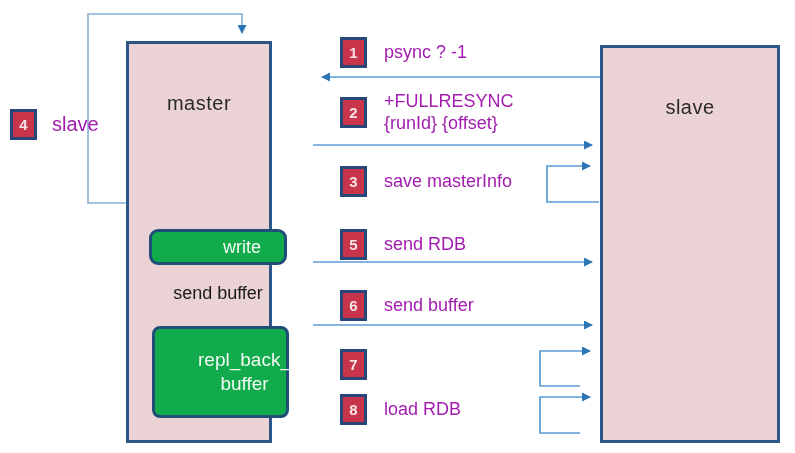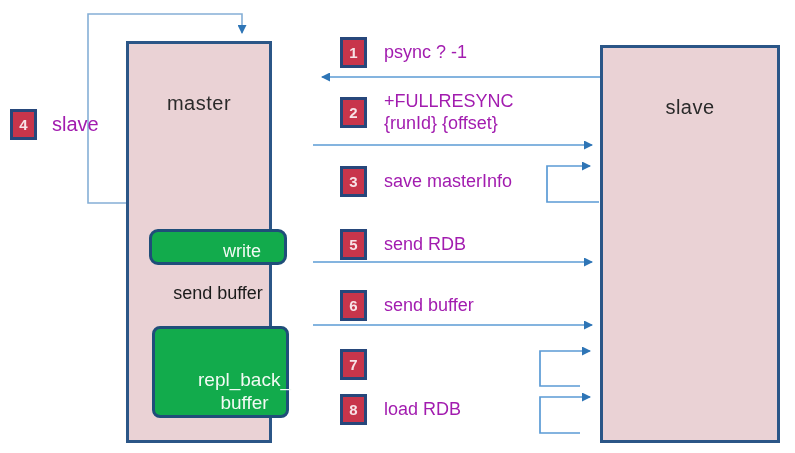--- a/index.html
+++ b/index.html
@@ -20,21 +20,21 @@
   .node-label{
     position:absolute;top:48px;left:0;width:100%;
     text-align:center;font-size:20px;color:#2a2a2a;letter-spacing:.5px;
   }
   .green-box{
     position:absolute;
     background:#12ab4c;
     border:3px solid #1f4e79;
     box-sizing:border-box;
     color:#f2faf4;
-    display:flex;align-items:flex-end;justify-content:center;
+    display:flex;align-items:center;justify-content:center;
     text-align:center;
     padding-left:48px;
   }
   #write-box{left:149px;top:229px;width:138px;height:36px;border-radius:9px;font-size:18px;}
   #repl-box{left:152px;top:326px;width:137px;height:92px;border-radius:8px;font-size:19px;line-height:1.25;white-space:pre-line;}
   #send-buffer-label{
     position:absolute;left:140px;top:283px;width:156px;
     text-align:center;font-size:18px;color:#1b1b1b;
   }
   .step-row{

